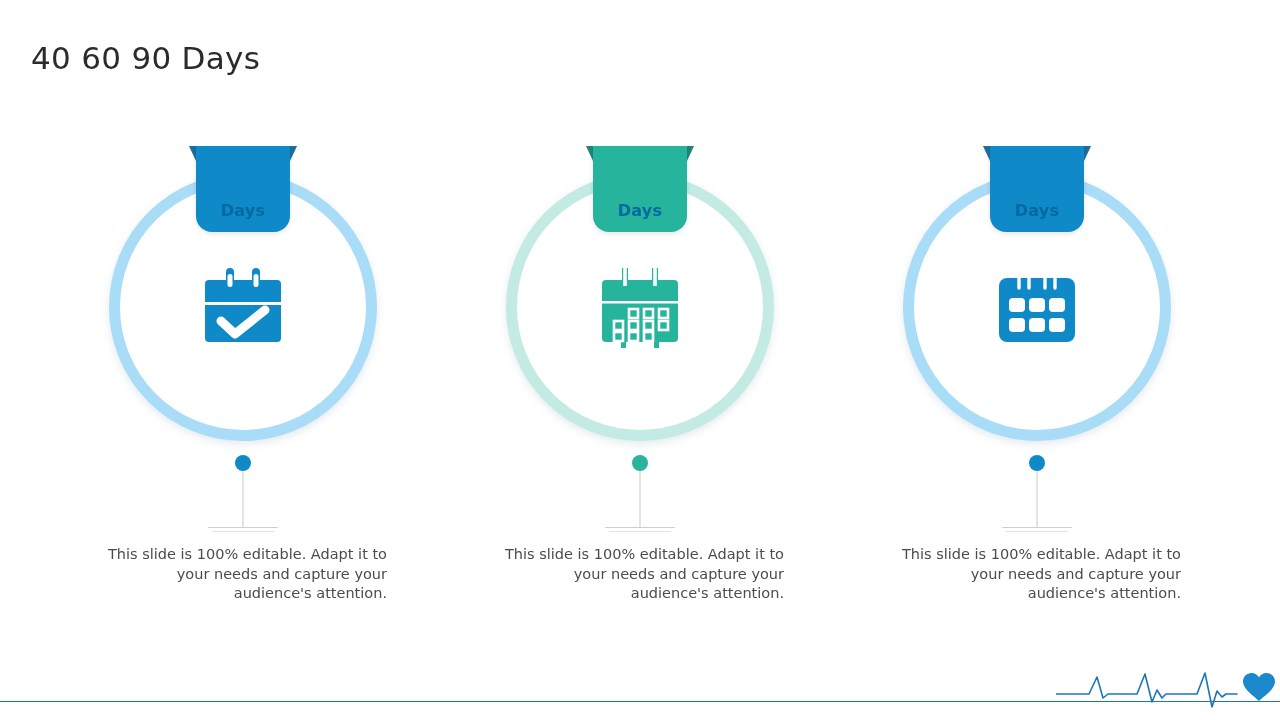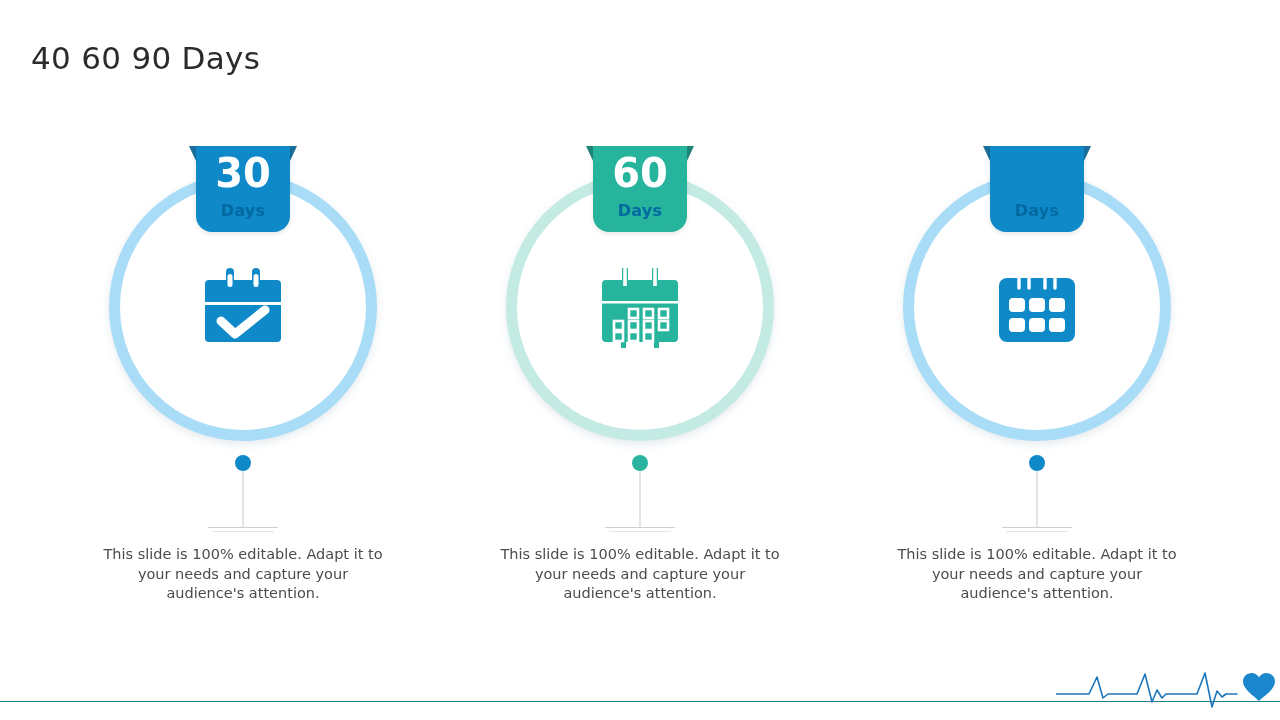--- a/index.html
+++ b/index.html
@@ -195,21 +195,21 @@
     width: 62px;
     height: 1px;
     background: #e3e3e3;
   }
 
   
   .body-text {
     position: relative;
     width: 288px;
     margin: 0 auto;
-    text-align: center;
+    text-align: right;
     font-size: 14.5px;
     line-height: 19.5px;
     color: #4c4c4c;
     font-family: "DejaVu Sans", sans-serif;
   }
 
   
   .footer-rule {
     position: absolute;
     left: 0;
@@ -246,21 +246,20 @@
           <rect x="26.5" y="8" width="5" height="13" rx="2.5" fill="#ffffff"></rect>
           <rect x="51" y="2" width="8" height="20" rx="4" fill="#1089C9"></rect>
           <rect x="52.5" y="8" width="5" height="13" rx="2.5" fill="#ffffff"></rect>
           <path d="M20 55 L34 68 L64 44" fill="none" stroke="#ffffff" stroke-width="9" stroke-linecap="round" stroke-linejoin="round"></path>
         </svg>
 
         <div class="ribbon">
           <div class="tail tail-l"></div>
           <div class="tail tail-r"></div>
           <div class="ribbon-body"></div>
-          <div class="ribbon-num">30</div>
           <div class="ribbon-unit">Days</div>
         </div>
       </div>
 
       <div class="connector">
         <div class="dot"></div>
         <div class="stem"></div>
         <div class="base-line"></div>
         <div class="base-line-2"></div>
       </div>
@@ -292,21 +291,20 @@
             <rect x="16" y="66" width="9" height="9"></rect>
             <rect x="31" y="66" width="9" height="9"></rect>
             <rect x="46" y="66" width="9" height="9"></rect>
           </g>
         </svg>
 
         <div class="ribbon">
           <div class="tail tail-l teal"></div>
           <div class="tail tail-r teal"></div>
           <div class="ribbon-body teal"></div>
-          <div class="ribbon-num">60</div>
           <div class="ribbon-unit">Days</div>
         </div>
       </div>
 
       <div class="connector">
         <div class="dot teal"></div>
         <div class="stem"></div>
         <div class="base-line"></div>
         <div class="base-line-2"></div>
       </div>

